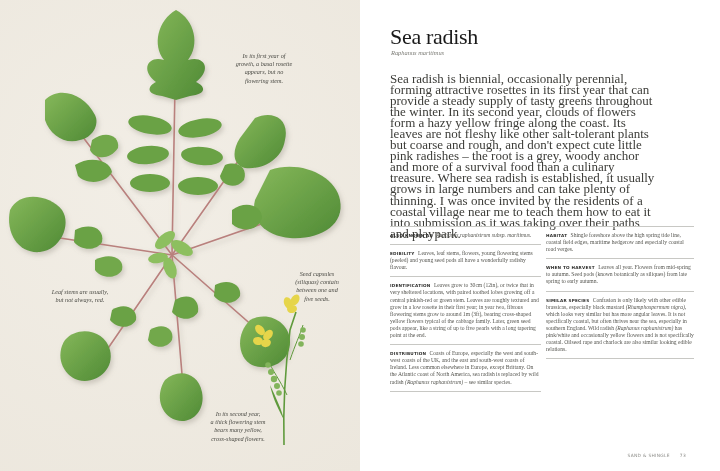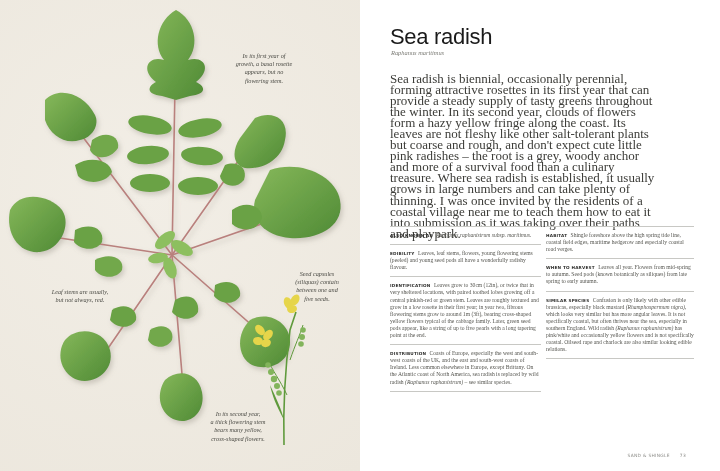--- a/index.html
+++ b/index.html
@@ -27,21 +27,21 @@
       text-align: center;
       white-space: pre-line;
     }
     .ann-first { left: 222px; top: 52px; width: 84px; }
     .ann-seed { left: 284px; top: 270px; width: 66px; }
     .ann-leaf { left: 34px; top: 288px; width: 92px; }
     .ann-second { left: 198px; top: 410px; width: 80px; }
 
     .title {
       position: absolute; left: 390px; top: 24px;
-      font-family: Liberation Sans, sans-serif;
+      font-family: Liberation Serif, serif;
       font-size: 22px; font-weight: 400; color: #1a1a1a;
       letter-spacing: -0.3px;
     }
     .latin {
       position: absolute; left: 391px; top: 49px;
       font-style: italic; font-size: 6.4px; color: #7a7a74;
     }
     .intro {
       position: absolute; left: 390px; top: 73px; width: 270px;
       font-size: 13px; line-height: 11.05px; color: #3c3c38;

